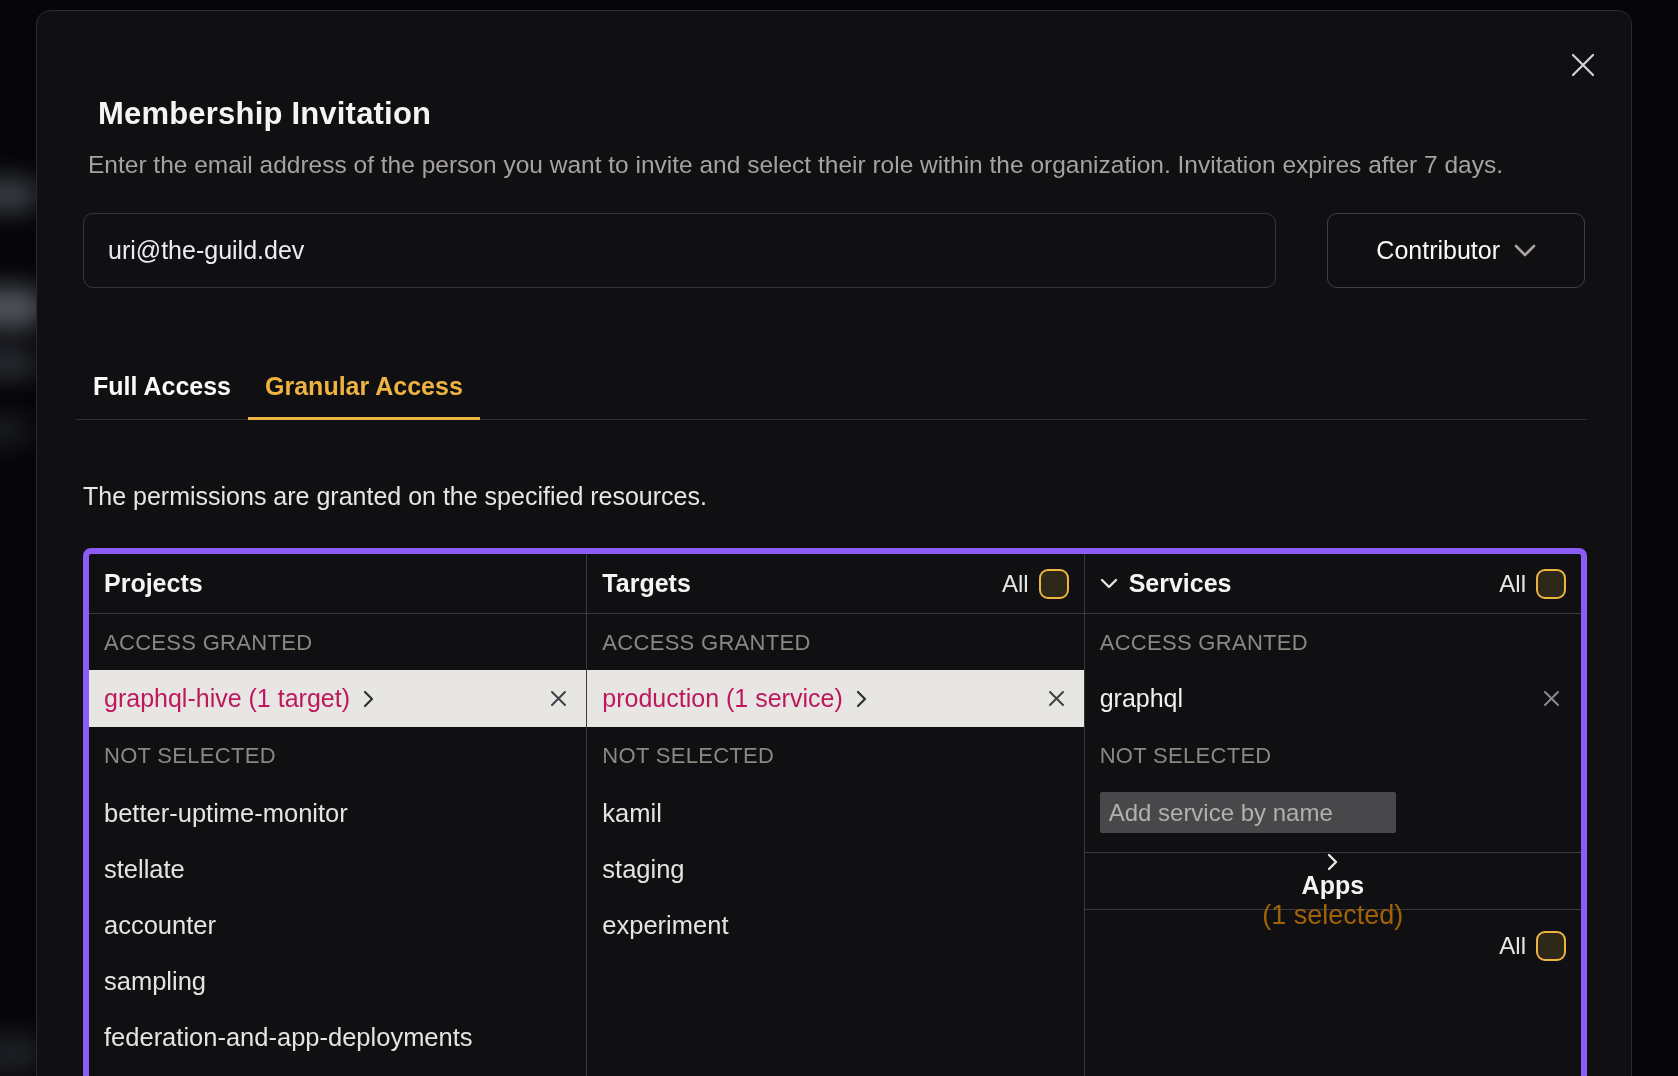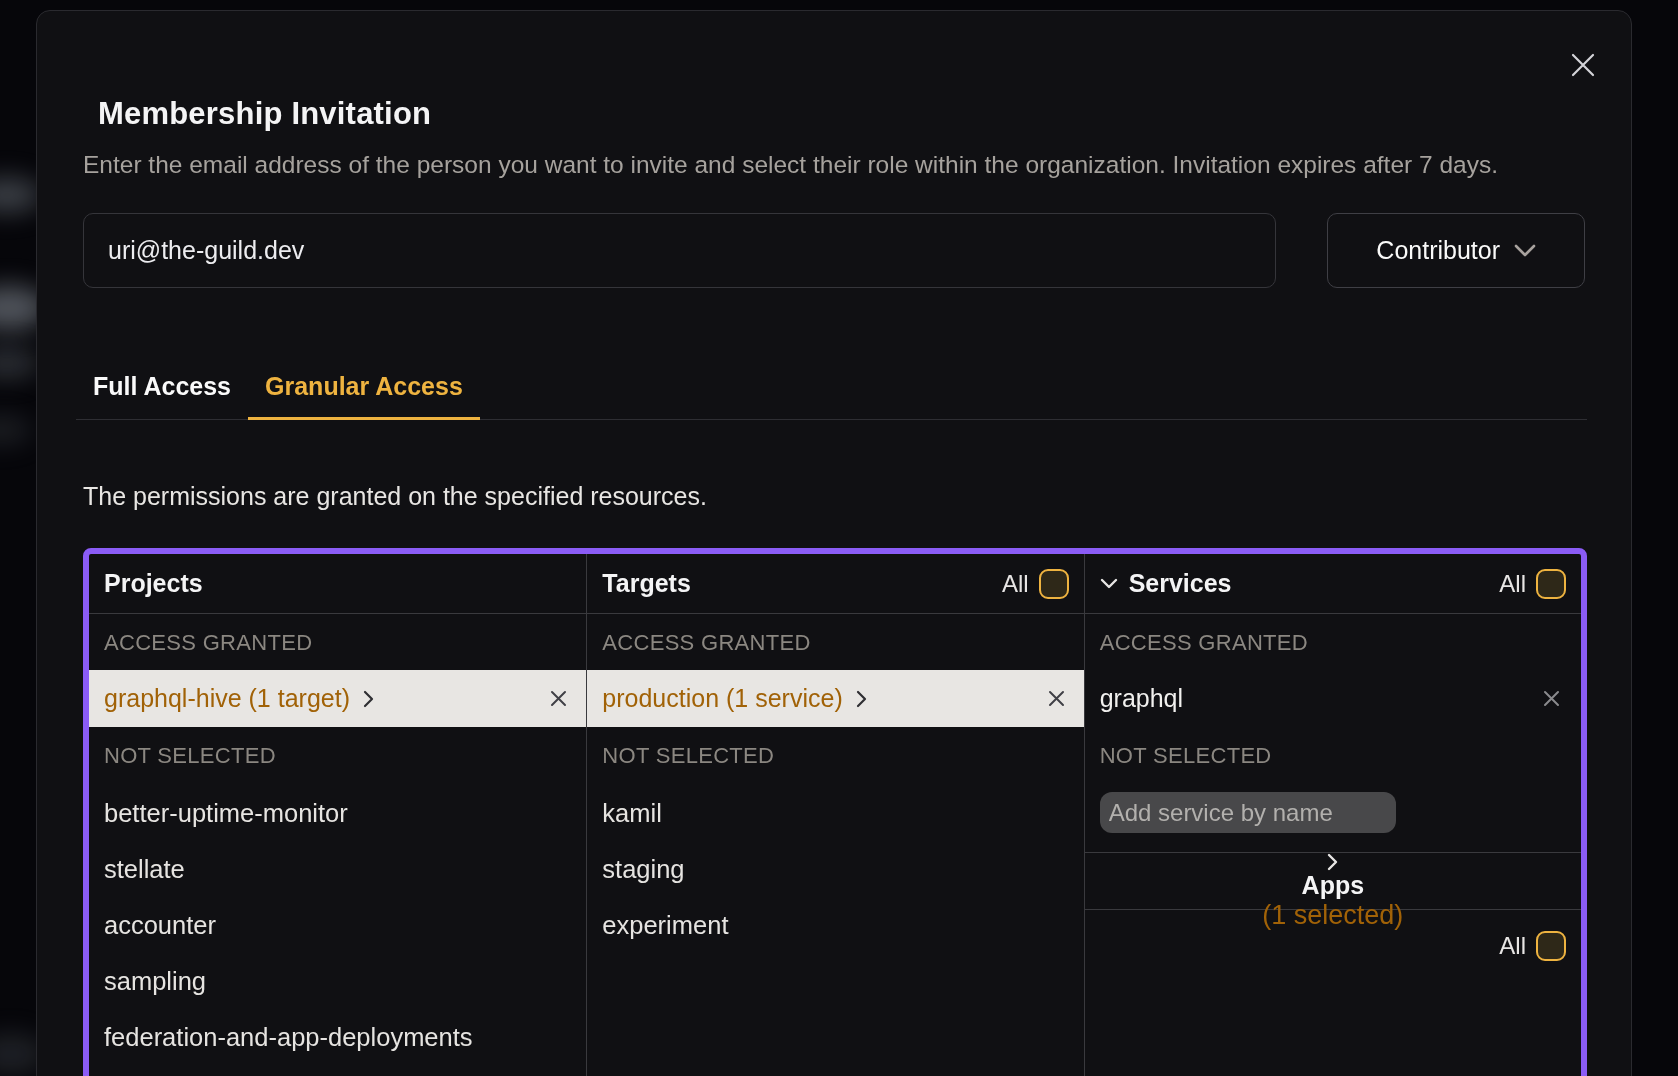--- a/index.html
+++ b/index.html
@@ -18,21 +18,21 @@
 
   .modal {
     position:absolute; left:36px; top:10px; width:1596px; height:1130px;
     background:#101013; border:1px solid #2a2a2f; border-radius:14px;
     padding:70px 46px 0 46px;
   }
   .close-btn { position:absolute; top:38px; right:32px; width:32px; height:32px;
     display:flex; align-items:center; justify-content:center; background:none; border:none; cursor:pointer; padding:0; }
 
   .title { margin:15px; font-size:31px; font-weight:700; color:#f4f4f5; letter-spacing:.2px; }
-  .desc { margin:9px 0 0 0; font-size:24.5px; line-height:35px; color:#a6a29d; max-width:1425px; }
+  .desc { margin:9px 0 0 0; font-size:24.5px; line-height:35px; color:#a6a29d; max-width:1425px;text-align:center; }
 
   .invite-row { display:flex; margin-top:31px; gap:51px; }
   .email-input {
     width:1195px; height:75px; background:transparent; border:1.5px solid #35353a; border-radius:10px;
     padding:0 24px; font-size:25px; color:#ededf0; font-family:"Liberation Sans", sans-serif; outline:none;
   }
   .role-select {
     width:258px; height:75px; background:transparent; border:1.5px solid #3f3f45; border-radius:10px;
     display:flex; align-items:center; justify-content:center; gap:14px;
     font-size:25px; color:#fafaf9; cursor:pointer; font-family:"Liberation Sans", sans-serif;
@@ -52,33 +52,33 @@
   .col + .col { border-left:1px solid #3a3a3e; }
   .col-header { height:60px; border-bottom:1px solid #3a3a3e; display:flex; align-items:center;
     padding:0 15px; gap:11px; font-size:25px; font-weight:700; color:#f4f4f5; }
   .all-wrap { margin-left:auto; display:flex; align-items:center; gap:10px;
     font-size:24px; font-weight:400; color:#e7e5e4; }
   .checkbox { width:30px; height:30px; border:2px solid #eeb340; border-radius:9px; background:#2e2818; cursor:pointer; }
 
   .section-label { margin-top:15px; padding:0 15px; height:28px; display:flex; align-items:center;
     font-size:22px; color:#8b8781; letter-spacing:.3px; }
   .sel-row { margin-top:13px; height:57px; background:#e8e6e3; display:flex; align-items:center;
-    padding:0 19px 0 15px; color:#a16207; font-size:25px; gap:13px; cursor:pointer; }
+    padding:0 19px 0 15px; color:#be185d; font-size:25px; gap:13px; cursor:pointer; }
   .sel-row .x-btn { margin-left:auto; }
   .x-btn { background:none; border:none; padding:0; display:flex; align-items:center; cursor:pointer; }
   .svc-row { margin-top:13px; height:57px; display:flex; align-items:center;
     padding:0 21px 0 15px; color:#f1f0ee; font-size:25px; }
   .svc-row .x-btn { margin-left:auto; }
 
   .items { margin-top:15px; }
   .item { height:56px; display:flex; align-items:center; padding:0 15px;
     font-size:25.5px; color:#e6e4e1; cursor:pointer; }
 
   .add-input { display:block; margin:22px 15px 0 15px; width:296px; height:41px;
-    background:#48484a; border:none; border-radius:12px; padding:0 9px; font-size:24px; color:#b2b0ad;
+    background:#48484a; border:none; border-radius:2px; padding:0 9px; font-size:24px; color:#b2b0ad;
     font-family:"Liberation Sans", sans-serif; outline:none; }
   .add-input::placeholder { color:#b2b0ad; opacity:1; }
 
   .apps-row { margin-top:19px; height:58px; border-top:1px solid #3a3a3e; border-bottom:1px solid #3a3a3e;
     display:flex; align-items:center; padding:0 15px; cursor:pointer;flex-direction:column; }
   .apps-title { font-size:25px; font-weight:700; color:#f4f4f5; }
   .apps-count { font-size:27px; color:#a16207; }
 </style>
 </head>
 <body>

